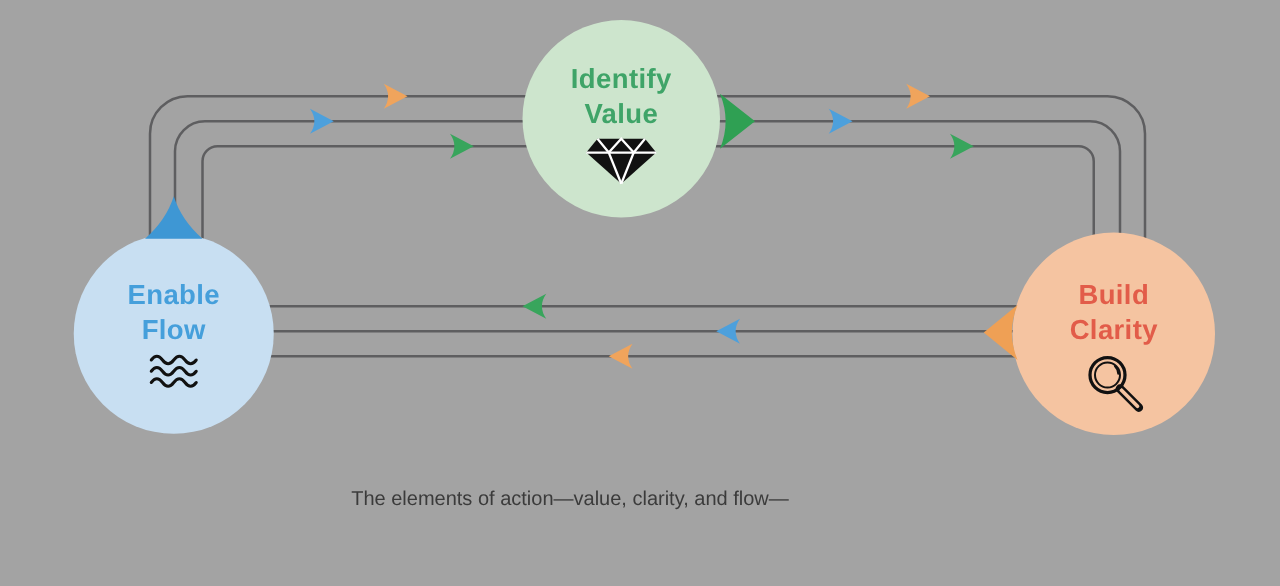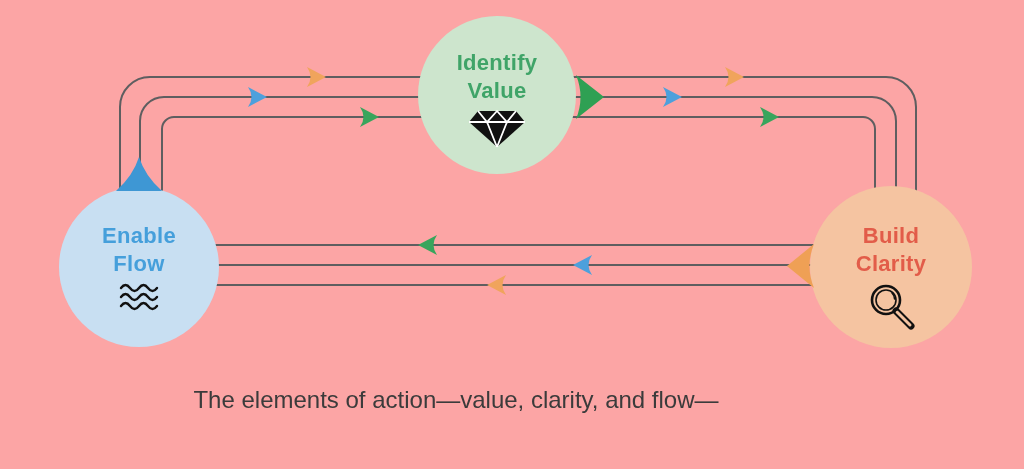--- a/index.html
+++ b/index.html
@@ -1,36 +1,36 @@
 <!DOCTYPE html>
 <html><head>
 <meta charset="utf-8">
 <style>
   html,body{margin:0;padding:0;background:#ffffff;}
   .stage{
     position:relative;
     width:1024px;height:469px;
-    background:#fca5a5;
+    background:#a3a3a3;
     font-family:"Liberation Sans", sans-serif;
     overflow:hidden;
   }
   svg{position:absolute;top:0;left:0;}
   .node-label{
     font-family:"Liberation Sans", sans-serif;
     font-size:22px;
     font-weight:bold;
     letter-spacing:.3px;
     text-anchor:middle;
   }
   .caption{
     position:absolute;
     left:0;top:384px;width:912px;
     text-align:center;
     color:#3b3b3b;
-    font-size:24px;
+    font-size:16px;
     line-height:31px;
     font-family:"Liberation Sans", sans-serif;
   }
 </style>
 </head>
 <body>
 
 <div class="stage">
 
   <svg width="1024" height="469" viewBox="0 0 1024 469">

